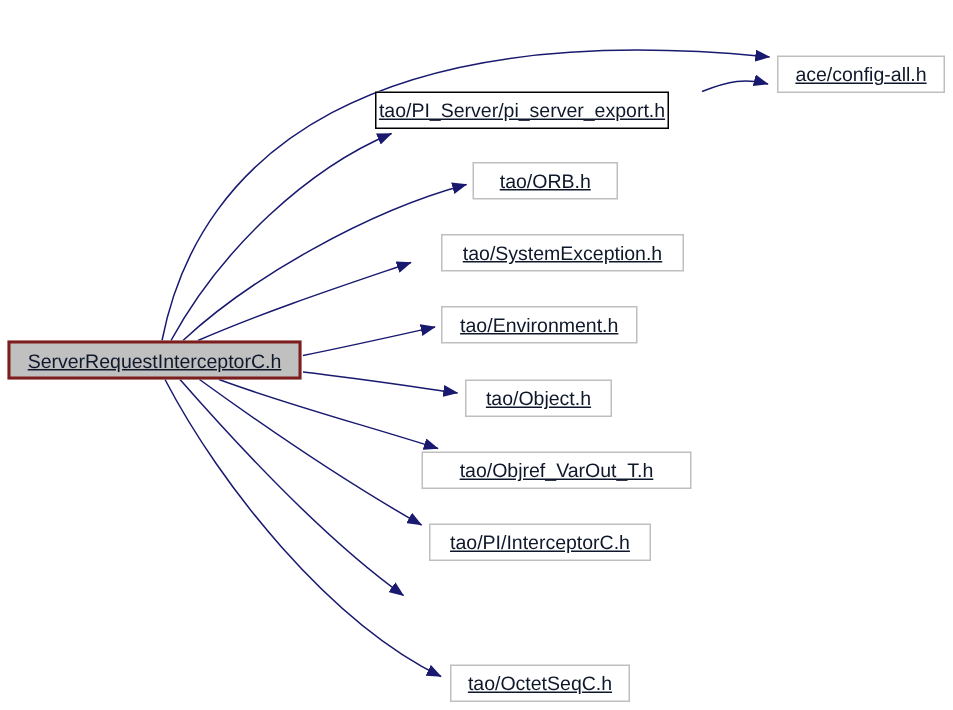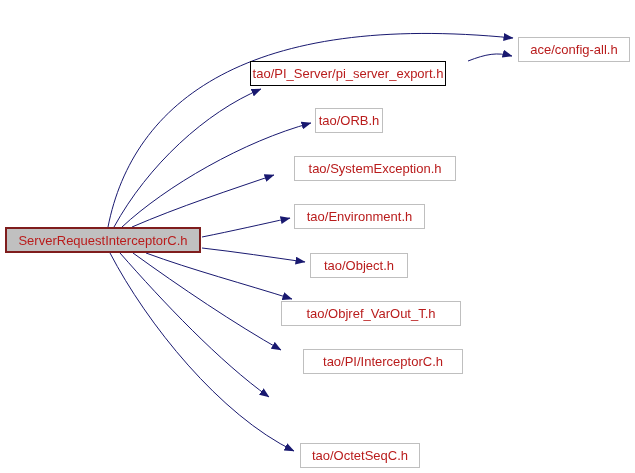--- a/index.html
+++ b/index.html
@@ -23,25 +23,26 @@
     height: 473px;
   }
   .node {
     position: absolute;
     display: flex;
     align-items: center;
     justify-content: center;
     box-sizing: border-box;
     background: #ffffff;
     border: 1px solid #bfbfbf;
-    color: #b91c1c;
+    color: #0f172a;
     font-size: 13px;
     line-height: 1;
     white-space: nowrap;
     cursor: pointer;
+    text-decoration: underline;
   }
   .node.highlight {
     border: 1px solid #000000;
   }
   .node.main {
     background: #c0c0c0;
     border: 2px solid #7f1d1d;
     cursor: default;
   }
 </style>
@@ -70,28 +71,28 @@
       <path d="M 468,61 C 486,54 497,52 512,56" marker-end="url(#arrow)"></path>
     </g>
   </svg>
 
   <div class="node main" style="left:5px; top:227px; width:196px; height:26px;">ServerRequestInterceptorC.h</div>
 
   <div class="node" style="left:518px; top:37px; width:112px; height:25px;">ace/config-all.h</div>
 
   <div class="node highlight" style="left:250px; top:61px; width:196px; height:25px;">tao/PI_Server/pi_server_export.h</div>
 
-  <div class="node" style="left:315px; top:108px; width:68px; height:25px;">tao/ORB.h</div>
+  <div class="node" style="left:315px; top:108px; width:97px; height:25px;">tao/ORB.h</div>
 
   <div class="node" style="left:278px; top:156px; width:162px; height:25px;margin-left:16px;">tao/SystemException.h</div>
 
   <div class="node" style="left:310px; top:253px; width:98px; height:25px;">tao/Object.h</div>
 
   <div class="node" style="left:294px; top:204px; width:131px; height:25px;">tao/Environment.h</div>
 
   <div class="node" style="left:281px; top:301px; width:180px; height:25px;">tao/Objref_VarOut_T.h</div>
 
-  <div class="node" style="left:286px; top:349px; width:160px; height:25px;margin-left:17px;">tao/PI/InterceptorC.h</div>
+  <div class="node" style="left:286px; top:349px; width:148px; height:25px;">tao/PI/InterceptorC.h</div>
 
 
   <div class="node" style="left:300px; top:443px; width:120px; height:25px;">tao/OctetSeqC.h</div>
 
 </div>
 
 </body></html>

